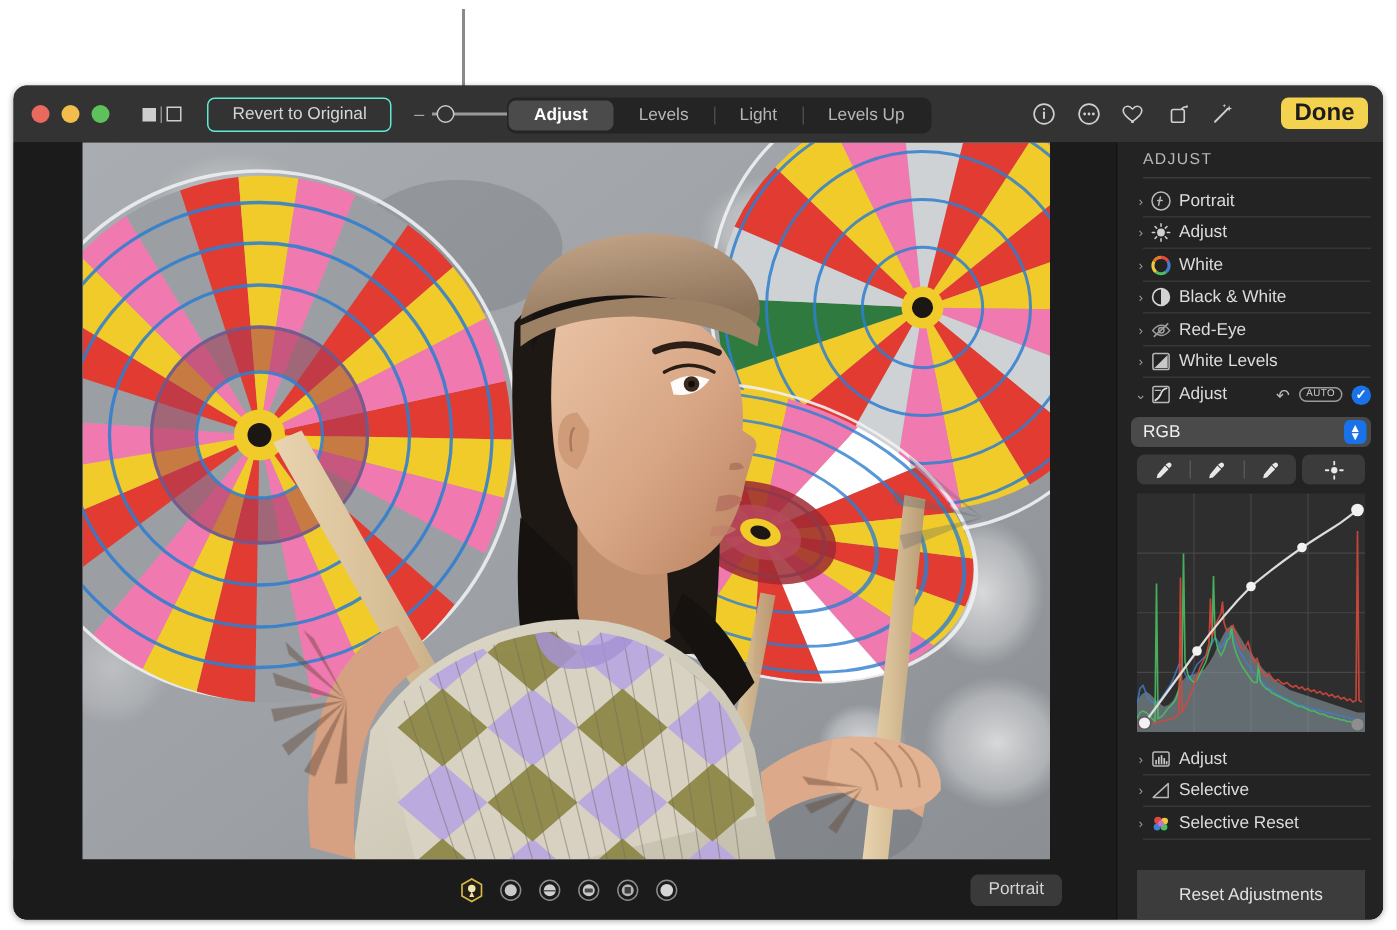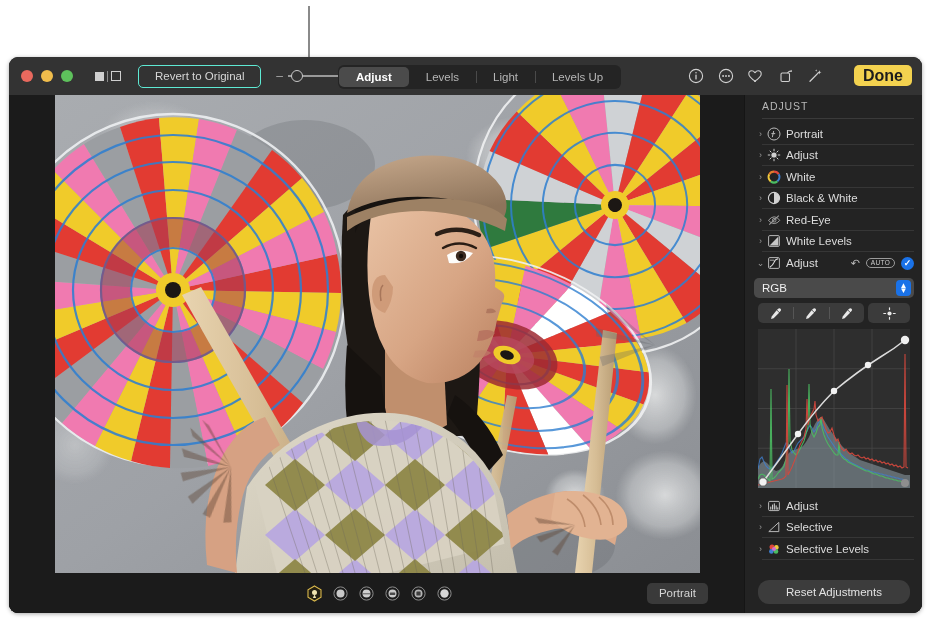--- a/index.html
+++ b/index.html
@@ -407,23 +407,23 @@
     width: 152px;
     height: 159px;
     background: #2e2e2e;
     position: relative;
     border-radius: 1px;
   }
 
   .reset-adj {
     position: absolute;
     left: 13px; top: 485px;
-    width: 152px; height: 24px;
+    width: 152px; height: 34px;
     background: #3c3c3c;
-    border-radius: 11px;
+    border-radius: 0;
     color: #e2e2e2;
     font-size: 11.5px;
     display: flex; align-items: center; justify-content: center;
   }
 </style>
 </head>
 <body>
 
 <div id="root">
 
@@ -1136,21 +1136,21 @@
               <div class="chev">›</div>
               <div class="adj-ico">
                 <svg width="14" height="14" viewBox="0 0 14 14">
                     <circle cx="5" cy="5" r="2.5" fill="#e0483c"></circle>
                     <circle cx="9.4" cy="5.4" r="2.3" fill="#f0c93c"></circle>
                     <circle cx="4.4" cy="9.4" r="2.3" fill="#3f7fd0"></circle>
                     <circle cx="9" cy="9.4" r="2.3" fill="#4bbd62"></circle>
                     <circle cx="7" cy="7" r="2" fill="#cf6fd0"></circle>
                   </svg>
               </div>
-              <div class="adj-label">Selective Levels</div>
+              <div class="adj-label">Selective Reset</div>
               <div class="rule"></div>
             </div>
           </div>
         </div>
 
         <div class="reset-adj">Reset Adjustments</div>
       </div>
     </div>
   </div>
 </div>

